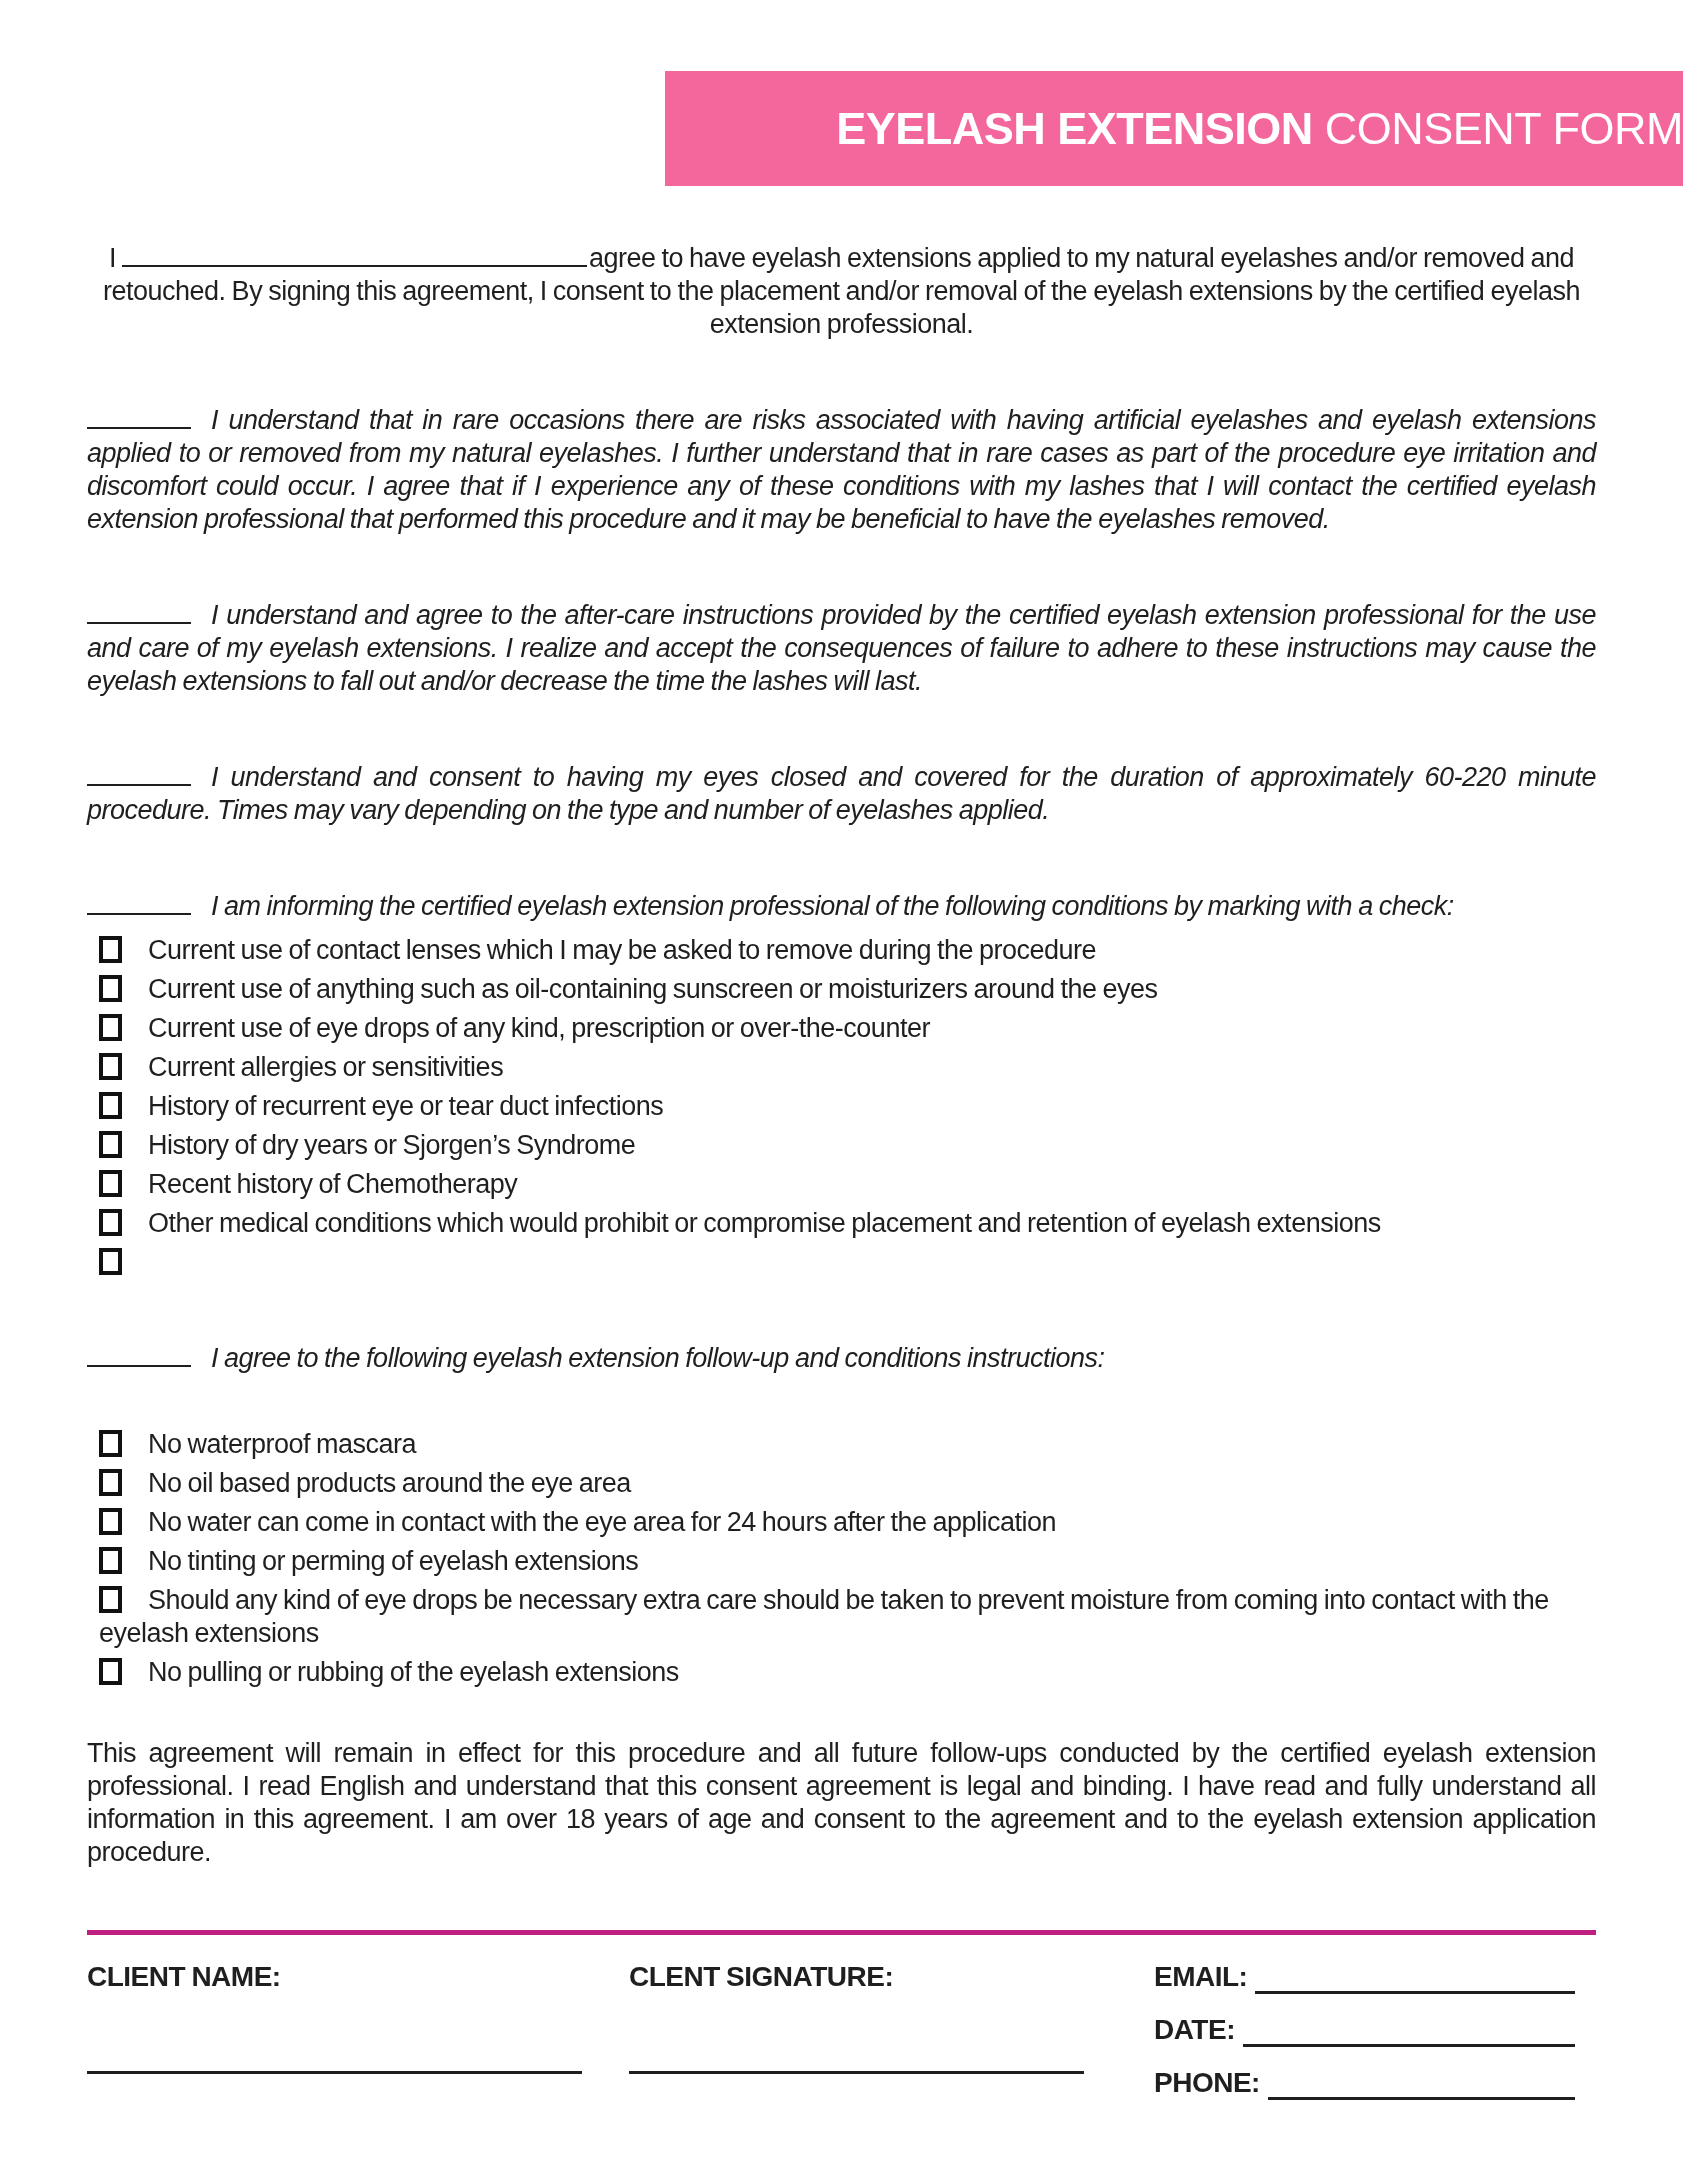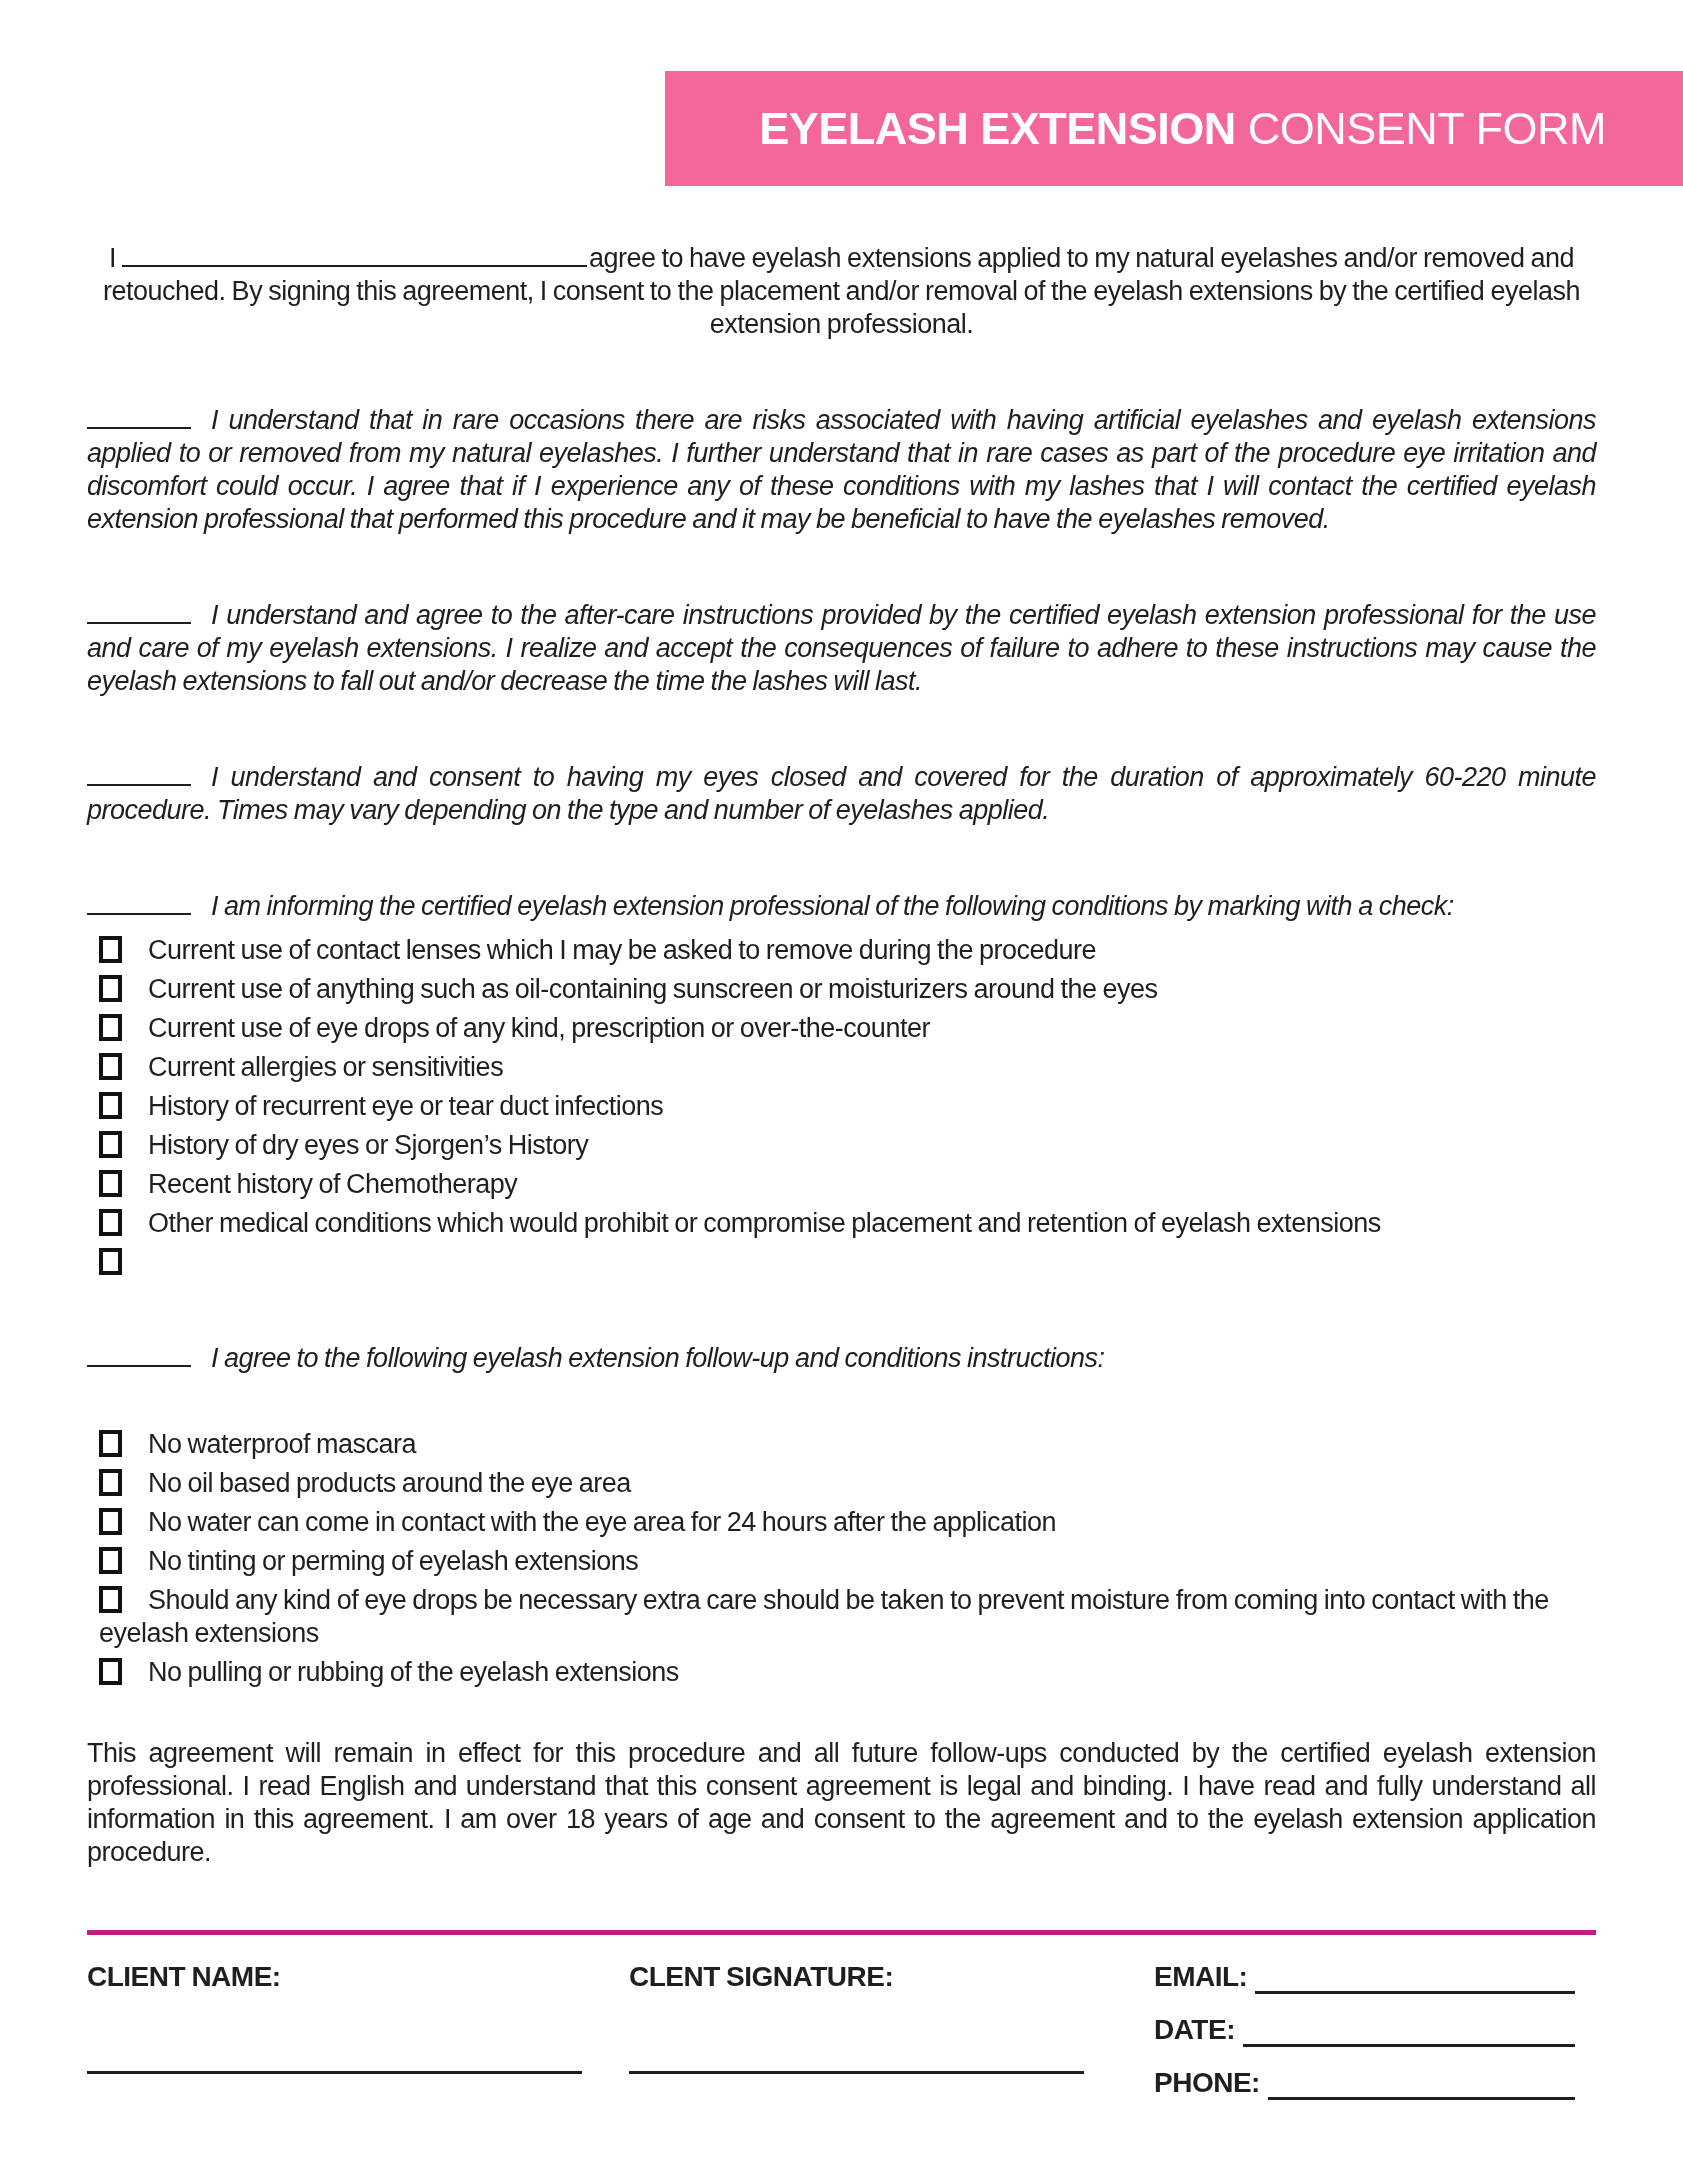--- a/index.html
+++ b/index.html
@@ -15,21 +15,20 @@
   }
   
   .banner {
     margin-top: 71px;
     margin-left: 665px;
     height: 115px;
     background: #F4679D;
     display: flex;
     align-items: center;
     justify-content: flex-end;
-    padding-right: 77px;
   }
   .banner h1 {
     font-size: 45px;
     letter-spacing: -0.5px;
     color: #ffffff;
     font-weight: 400;
     white-space: nowrap;
   }
   .banner h1 .t-bold { font-weight: 700; }
   
@@ -139,21 +138,21 @@
         <div class="check-item"><span class="checkbox"></span><span>Current use of contact lenses which I may be asked to remove during the procedure</span></div>
 
         <div class="check-item"><span class="checkbox"></span><span>Current use of anything such as oil-containing sunscreen or moisturizers around the eyes</span></div>
 
         <div class="check-item"><span class="checkbox"></span><span>Current use of eye drops of any kind, prescription or over-the-counter</span></div>
 
         <div class="check-item"><span class="checkbox"></span><span>Current allergies or sensitivities</span></div>
 
         <div class="check-item"><span class="checkbox"></span><span>History of recurrent eye or tear duct infections</span></div>
 
-        <div class="check-item"><span class="checkbox"></span><span>History of dry eyes or Sjorgen’s History</span></div>
+        <div class="check-item"><span class="checkbox"></span><span>History of dry years or Sjorgen’s Syndrome</span></div>
 
         <div class="check-item"><span class="checkbox"></span><span>Recent history of Chemotherapy</span></div>
 
         <div class="check-item"><span class="checkbox"></span><span>Other medical conditions which would prohibit or compromise placement and retention of eyelash extensions</span></div>
 
         <div class="check-item"><span class="checkbox"></span><span></span></div>
       </div>
 
     <p class="clause single"><span class="blank blank-initial"></span><span>I agree to the following eyelash extension follow-up and conditions instructions:</span></p>
 

